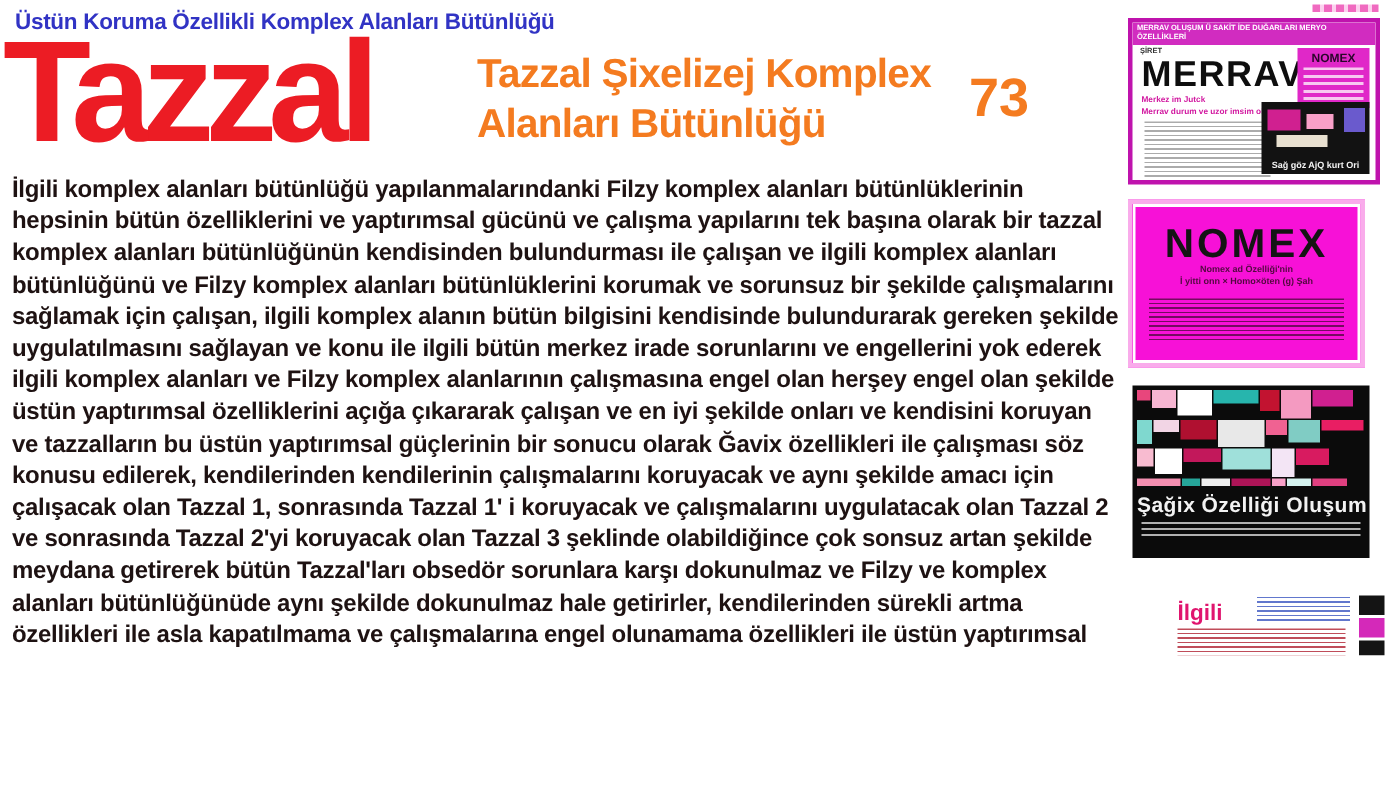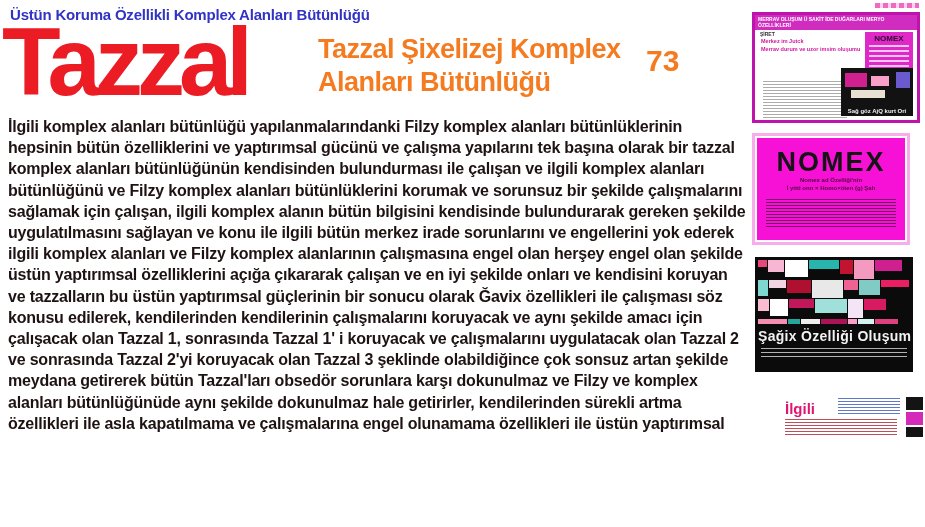--- a/index.html
+++ b/index.html
@@ -5,21 +5,21 @@
   html,body{margin:0;padding:0;background:#fff;}
   #page{position:relative;width:925px;height:437px;background:#fff;overflow:hidden;
         font-family:"Liberation Sans",sans-serif;}
 
   .tagline{position:absolute;left:10px;top:6px;font-size:15px;font-weight:bold;
            color:var(--blue);letter-spacing:-0.2px;white-space:nowrap;}
   .brand{position:absolute;left:2px;top:14px;font-size:96px;font-weight:bold;
          color:var(--red);letter-spacing:-6px;line-height:1;white-space:nowrap;}
   .subtitle{position:absolute;left:318px;top:33px;font-size:27px;font-weight:bold;
             color:var(--orange);line-height:33px;letter-spacing:-0.5px;white-space:nowrap;}
-  .issue{position:absolute;left:646px;top:44px;font-size:30px;font-weight:bold;color:var(--orange);}
+  .issue{position:absolute;left:646px;top:44px;font-size:36px;font-weight:bold;color:var(--orange);}
   .corner-dash{position:absolute;right:6px;top:3px;width:44px;height:5px;
                background:repeating-linear-gradient(90deg,#f06ac0 0 5px,#fcd2ef 5px 8px);}
 
   .bodytext{position:absolute;left:8px;top:116px;width:740px;font-size:16px;font-weight:bold;
             color:#1e1212;line-height:21.2px;letter-spacing:-0.2px;text-align:left;}
 
   
   .card-merrav{position:absolute;left:752px;top:12px;width:168px;height:111px;background:#fff;
                border:3px solid #bf13ad;box-sizing:border-box;overflow:hidden;}
   .merrav-strip{height:13px;background:#d12cc0;color:#fff;font-size:5px;font-weight:bold;
@@ -104,20 +104,21 @@
     <span>Alanları Bütünlüğü</span>
   </div>
   <div class="issue">73</div>
   <div class="corner-dash"></div>
 
   <div class="bodytext">İlgili komplex alanları bütünlüğü yapılanmalarındanki Filzy komplex alanları bütünlüklerinin hepsinin bütün özelliklerini ve yaptırımsal gücünü ve çalışma yapılarını tek başına olarak bir tazzal komplex alanları bütünlüğünün kendisinden bulundurması ile çalışan ve ilgili komplex alanları bütünlüğünü ve Filzy komplex alanları bütünlüklerini korumak ve sorunsuz bir şekilde çalışmalarını sağlamak için çalışan, ilgili komplex alanın bütün bilgisini kendisinde bulundurarak gereken şekilde uygulatılmasını sağlayan ve konu ile ilgili bütün merkez irade sorunlarını ve engellerini yok ederek ilgili komplex alanları ve Filzy komplex alanlarının çalışmasına engel olan herşey engel olan şekilde üstün yaptırımsal özelliklerini açığa çıkararak çalışan ve en iyi şekilde onları ve kendisini koruyan ve tazzalların bu üstün yaptırımsal güçlerinin bir sonucu olarak Ğavix özellikleri ile çalışması söz konusu edilerek, kendilerinden kendilerinin çalışmalarını koruyacak ve aynı şekilde amacı için çalışacak olan Tazzal 1, sonrasında Tazzal 1' i koruyacak ve çalışmalarını uygulatacak olan Tazzal 2 ve sonrasında Tazzal 2'yi koruyacak olan Tazzal 3 şeklinde olabildiğince çok sonsuz artan şekilde meydana getirerek bütün Tazzal'ları obsedör sorunlara karşı dokunulmaz ve Filzy ve komplex alanları bütünlüğünüde aynı şekilde dokunulmaz hale getirirler, kendilerinden sürekli artma özellikleri ile asla kapatılmama ve çalışmalarına engel olunamama özellikleri ile üstün yaptırımsal güçlerini kendilerinden bulunduran Tazzal komplex alanları bütünlüğü ilgili komplex alanlarının ismi ile yapılandırılarak gereken şekilde çalışırlar.</div>
 
   <div class="card-merrav">
     <div class="merrav-strip">MERRAV OLUŞUM Ü SAKİT İDE DUĞARLARI MERYO ÖZELLİKLERİ</div>
     <div class="merrav-strip2">ŞİRET</div>
+    <div class="merrav-title">MERRAV</div>
     <div class="merrav-corner">
       <span>NOMEX</span>
       <div class="cbars"></div>
     </div>
     <div class="merrav-sub">Merkez im Jutck</div>
     <div class="merrav-sub">Merrav durum ve uzor imsim oluşumu</div>
     <div class="merrav-bodybars"></div>
     <div class="merrav-photo">
       <span class="p1"></span>
       <span class="p2"></span>

